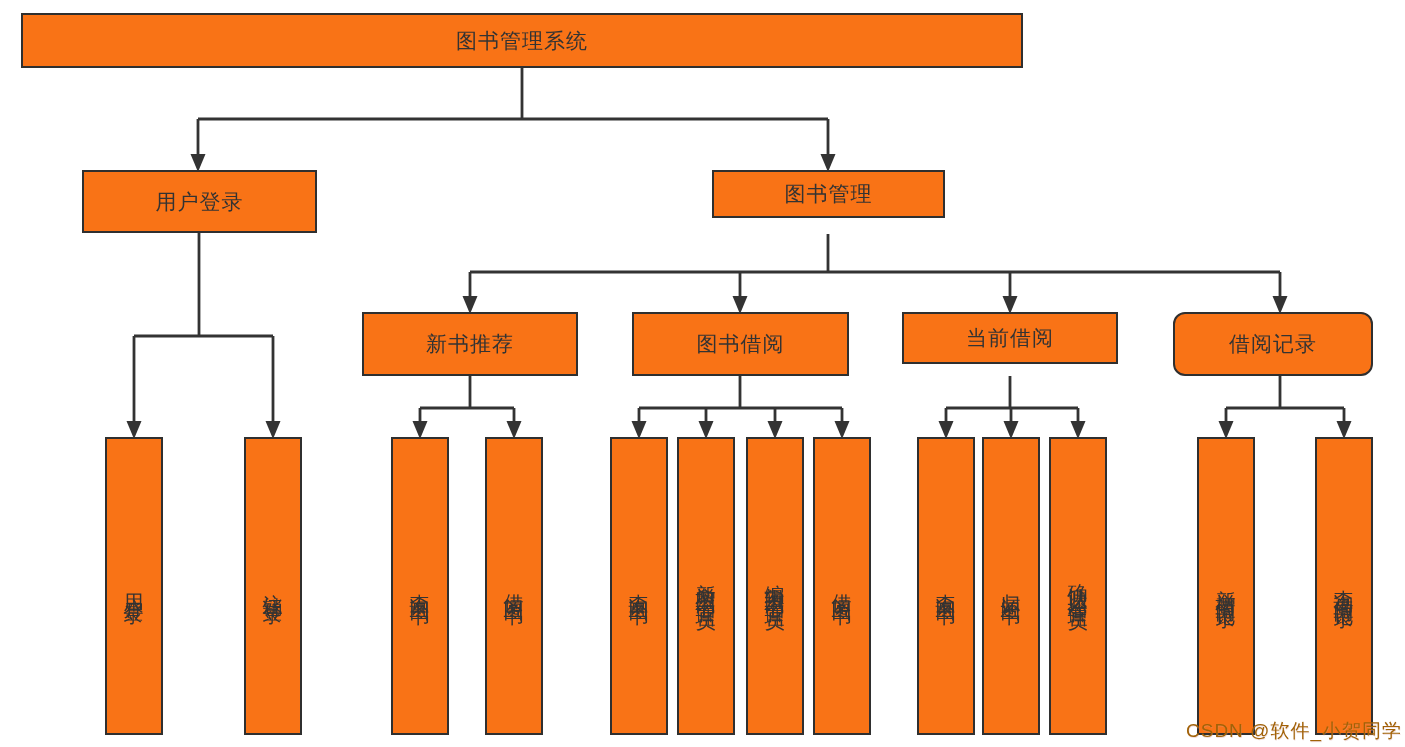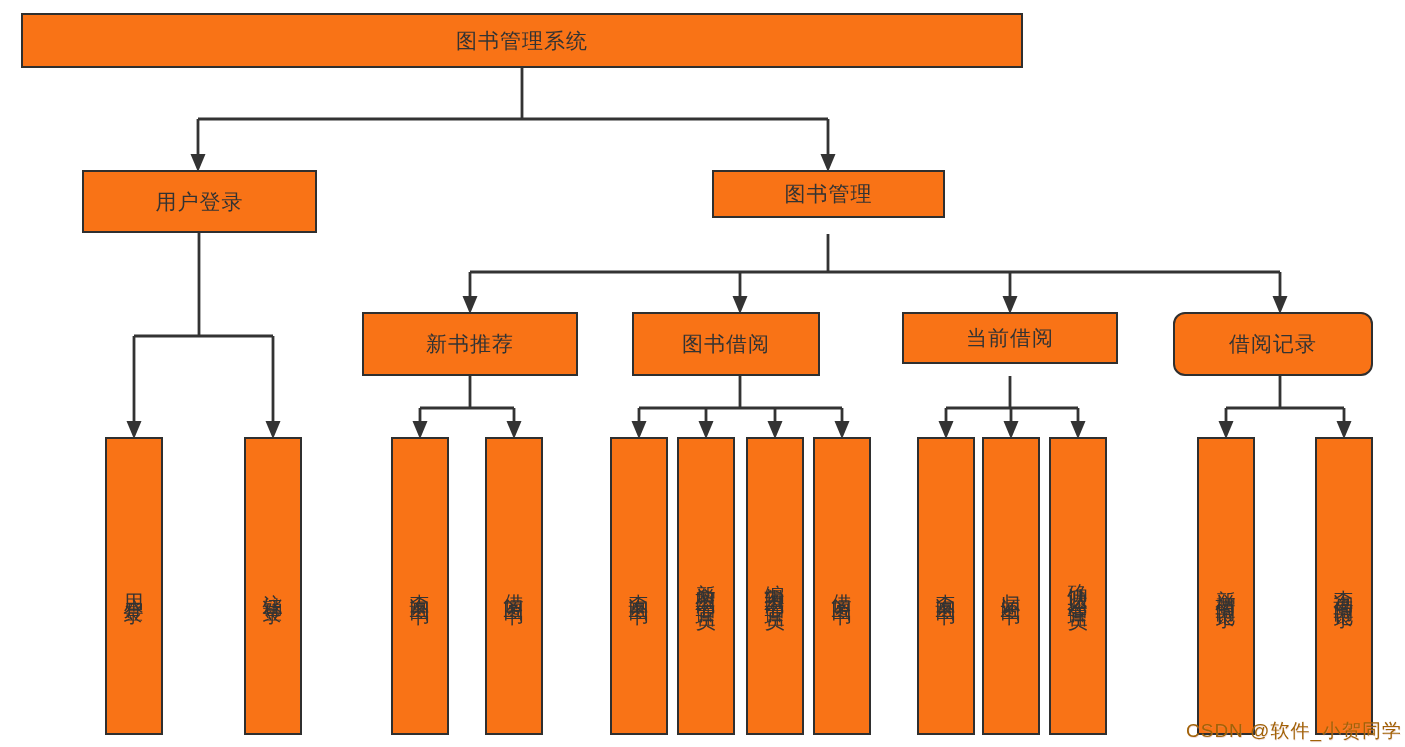--- a/index.html
+++ b/index.html
@@ -117,21 +117,21 @@
     </div>
     <div class="node h" style="left: 82px; top: 170px; width: 235px; height: 63px;">
       <span class="label">用户登录</span>
     </div>
     <div class="node h" style="left: 712px; top: 170px; width: 233px; height: 48px;">
       <span class="label">图书管理</span>
     </div>
     <div class="node h" style="left: 362px; top: 312px; width: 216px; height: 64px;">
       <span class="label">新书推荐</span>
     </div>
-    <div class="node h" style="left: 632px; top: 312px; width: 188px; height: 64px;">
+    <div class="node h" style="left: 632px; top: 312px; width: 217px; height: 64px;">
       <span class="label">图书借阅</span>
     </div>
     <div class="node h" style="left: 902px; top: 312px; width: 216px; height: 52px;">
       <span class="label">当前借阅</span>
     </div>
     <div class="node h" style="left: 1173px; top: 312px; width: 200px; height: 64px; border-radius: 12px;">
       <span class="label">借阅记录</span>
     </div>
     <div class="node v" style="left: 105px; top: 437px; width: 58px; height: 298px;">
       <span class="label">用户登录</span>

